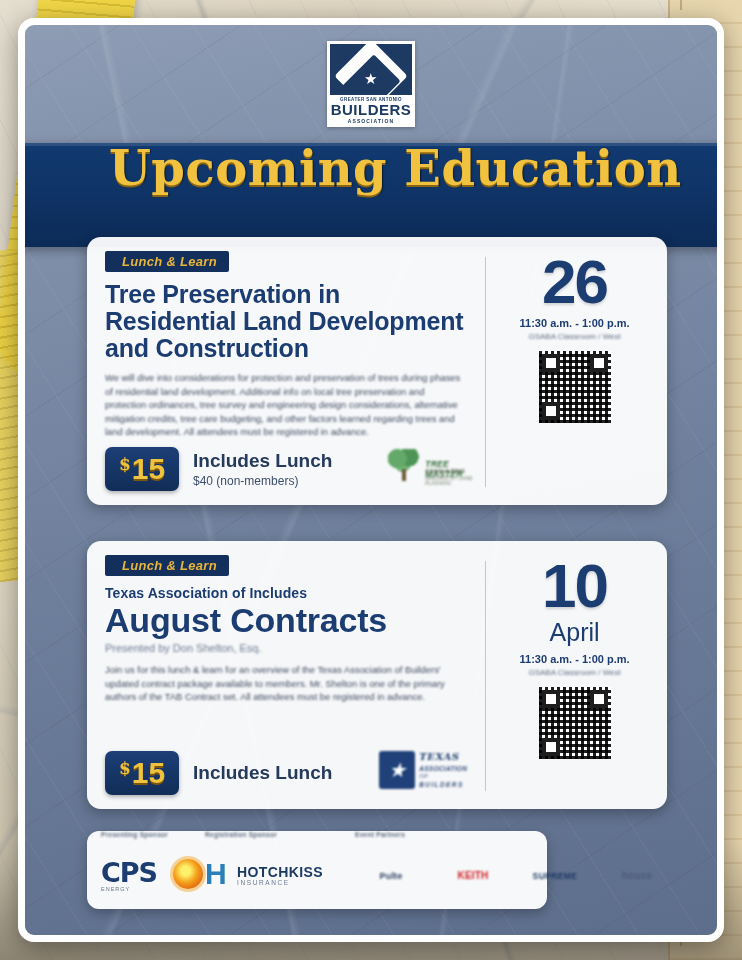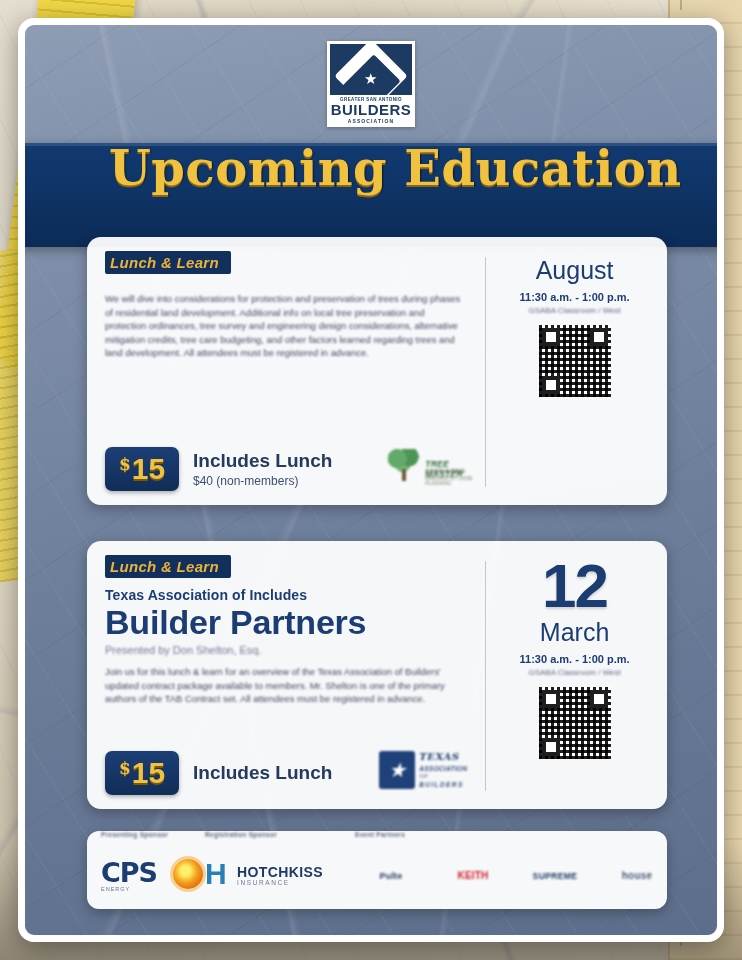--- a/index.html
+++ b/index.html
@@ -166,23 +166,23 @@
   .card-left  { width: 388px; padding-right: 12px; position: relative; }
   .card-div   { width:1px; background:#c3c8d0; margin: 6px 14px 6px 0; }
   .card-right { width: 152px; text-align: center; padding-top: 2px; }
 
   .tag {
     display: inline-block;
     background: #132f5c;
     color: #e8b53a;
     font-style: italic;
     font-weight: 700;
-    font-size: 15px;
+    font-size: 13px;
     letter-spacing: .3px;
-    padding: 3px 12px 3px 5px;
+    padding: 3px 12px 3px 17px;
     border-radius: 2px;
     margin-bottom: 9px;
     filter: blur(.6px);
   }
 
   .evt-pre {
     font-size: 14px; font-weight: 700; color:#1c3d72;
     letter-spacing:.1px; margin-bottom: 1px;
   }
   .evt-title {
@@ -288,21 +288,21 @@
   .qr i {
     position:absolute; width:18px; height:18px; border:4px solid #2b2b2b; background:#fff;
   }
   .qr i.a { left:3px; top:3px; }
   .qr i.b { right:3px; top:3px; }
   .qr i.c { left:3px; bottom:3px; }
 
   
   .sponsors {
     position: absolute; left: 62px; top: 806px;
-    width: 580px; height: 78px;
+    width: 460px; height: 78px;
     background: rgba(255,255,255,.95);
     border-radius: 12px;
     box-shadow: 0 4px 12px rgba(0,0,0,.28);
     display:flex; padding: 0 14px;
   }
   .sp-group { display:flex; flex-direction:column; }
   .sp-label { font-size: 6.5px; font-weight:700; color:#5d6a80; letter-spacing:.3px; margin-bottom:4px; filter: blur(.9px); }
   .sp-logos { display:flex; align-items:center; gap:10px; flex:1; }
 
   .cps { position:relative; width:104px; height:40px; filter: blur(.6px); }
@@ -351,20 +351,21 @@
       </div>
     </div>
 
     <div class="banner">
       <div class="banner-title">Upcoming Education</div>
     </div>
 
     <div class="card card-1">
       <div class="card-left">
         <div class="tag">Lunch &amp; Learn</div>
+        <div class="evt-title">Tree Preservation in Residential Land Development and Construction</div>
         <div class="evt-body">We will dive into considerations for protection and preservation of trees during phases of residential land development. Additional info on local tree preservation and protection ordinances, tree survey and engineering design considerations, alternative mitigation credits, tree care budgeting, and other factors learned regarding trees and land development. All attendees must be registered in advance.</div>
 
         <div class="price-row">
           <div class="price-badge">
             <span class="dollar">$</span>
             <span class="amt">15</span>
           </div>
           <div class="price-txt">
             <div class="price-main">Includes Lunch</div>
             <div class="price-sub">$40 (non-members)</div>
@@ -378,36 +379,36 @@
             <div class="t1">TREE MASTER</div>
             <div class="t2">CONSULTING</div>
             <div class="t3">ARBORISTS / LAND PLANNING</div>
           </div>
         </div>
       </div>
 
       <div class="card-div"></div>
 
       <div class="card-right">
-        <div class="date-mon">August</div>
+        <div class="date-num">26</div>
         <div class="date-time">11:30 a.m. - 1:00 p.m.</div>
         <div class="date-place">GSABA Classroom / West</div>
         <div class="qr">
           <i class="a"></i>
           <i class="b"></i>
           <i class="c"></i>
         </div>
       </div>
     </div>
 
     <div class="card card-2">
       <div class="card-left">
         <div class="tag">Lunch &amp; Learn</div>
         <div class="evt-pre">Texas Association of Includes</div>
-        <div class="evt-title big">Builder Partners</div>
+        <div class="evt-title big">August Contracts</div>
         <div class="evt-presenter">Presented by Don Shelton, Esq.</div>
         <div class="evt-body">Join us for this lunch &amp; learn for an overview of the Texas Association of Builders' updated contract package available to members. Mr. Shelton is one of the primary authors of the TAB Contract set. All attendees must be registered in advance.</div>
 
         <div class="price-row">
           <div class="price-badge">
             <span class="dollar">$</span>
             <span class="amt">15</span>
           </div>
           <div class="price-txt">
             <div class="price-main">Includes Lunch</div>
@@ -423,22 +424,22 @@
             <div class="l2">ASSOCIATION</div>
             <div class="l3">OF</div>
             <div class="l4">BUILDERS</div>
           </div>
         </div>
       </div>
 
       <div class="card-div"></div>
 
       <div class="card-right">
-        <div class="date-num">12</div>
-        <div class="date-mon">March</div>
+        <div class="date-num">10</div>
+        <div class="date-mon">April</div>
         <div class="date-time">11:30 a.m. - 1:00 p.m.</div>
         <div class="date-place">GSABA Classroom / West</div>
         <div class="qr">
           <i class="a"></i>
           <i class="b"></i>
           <i class="c"></i>
         </div>
       </div>
     </div>
 

